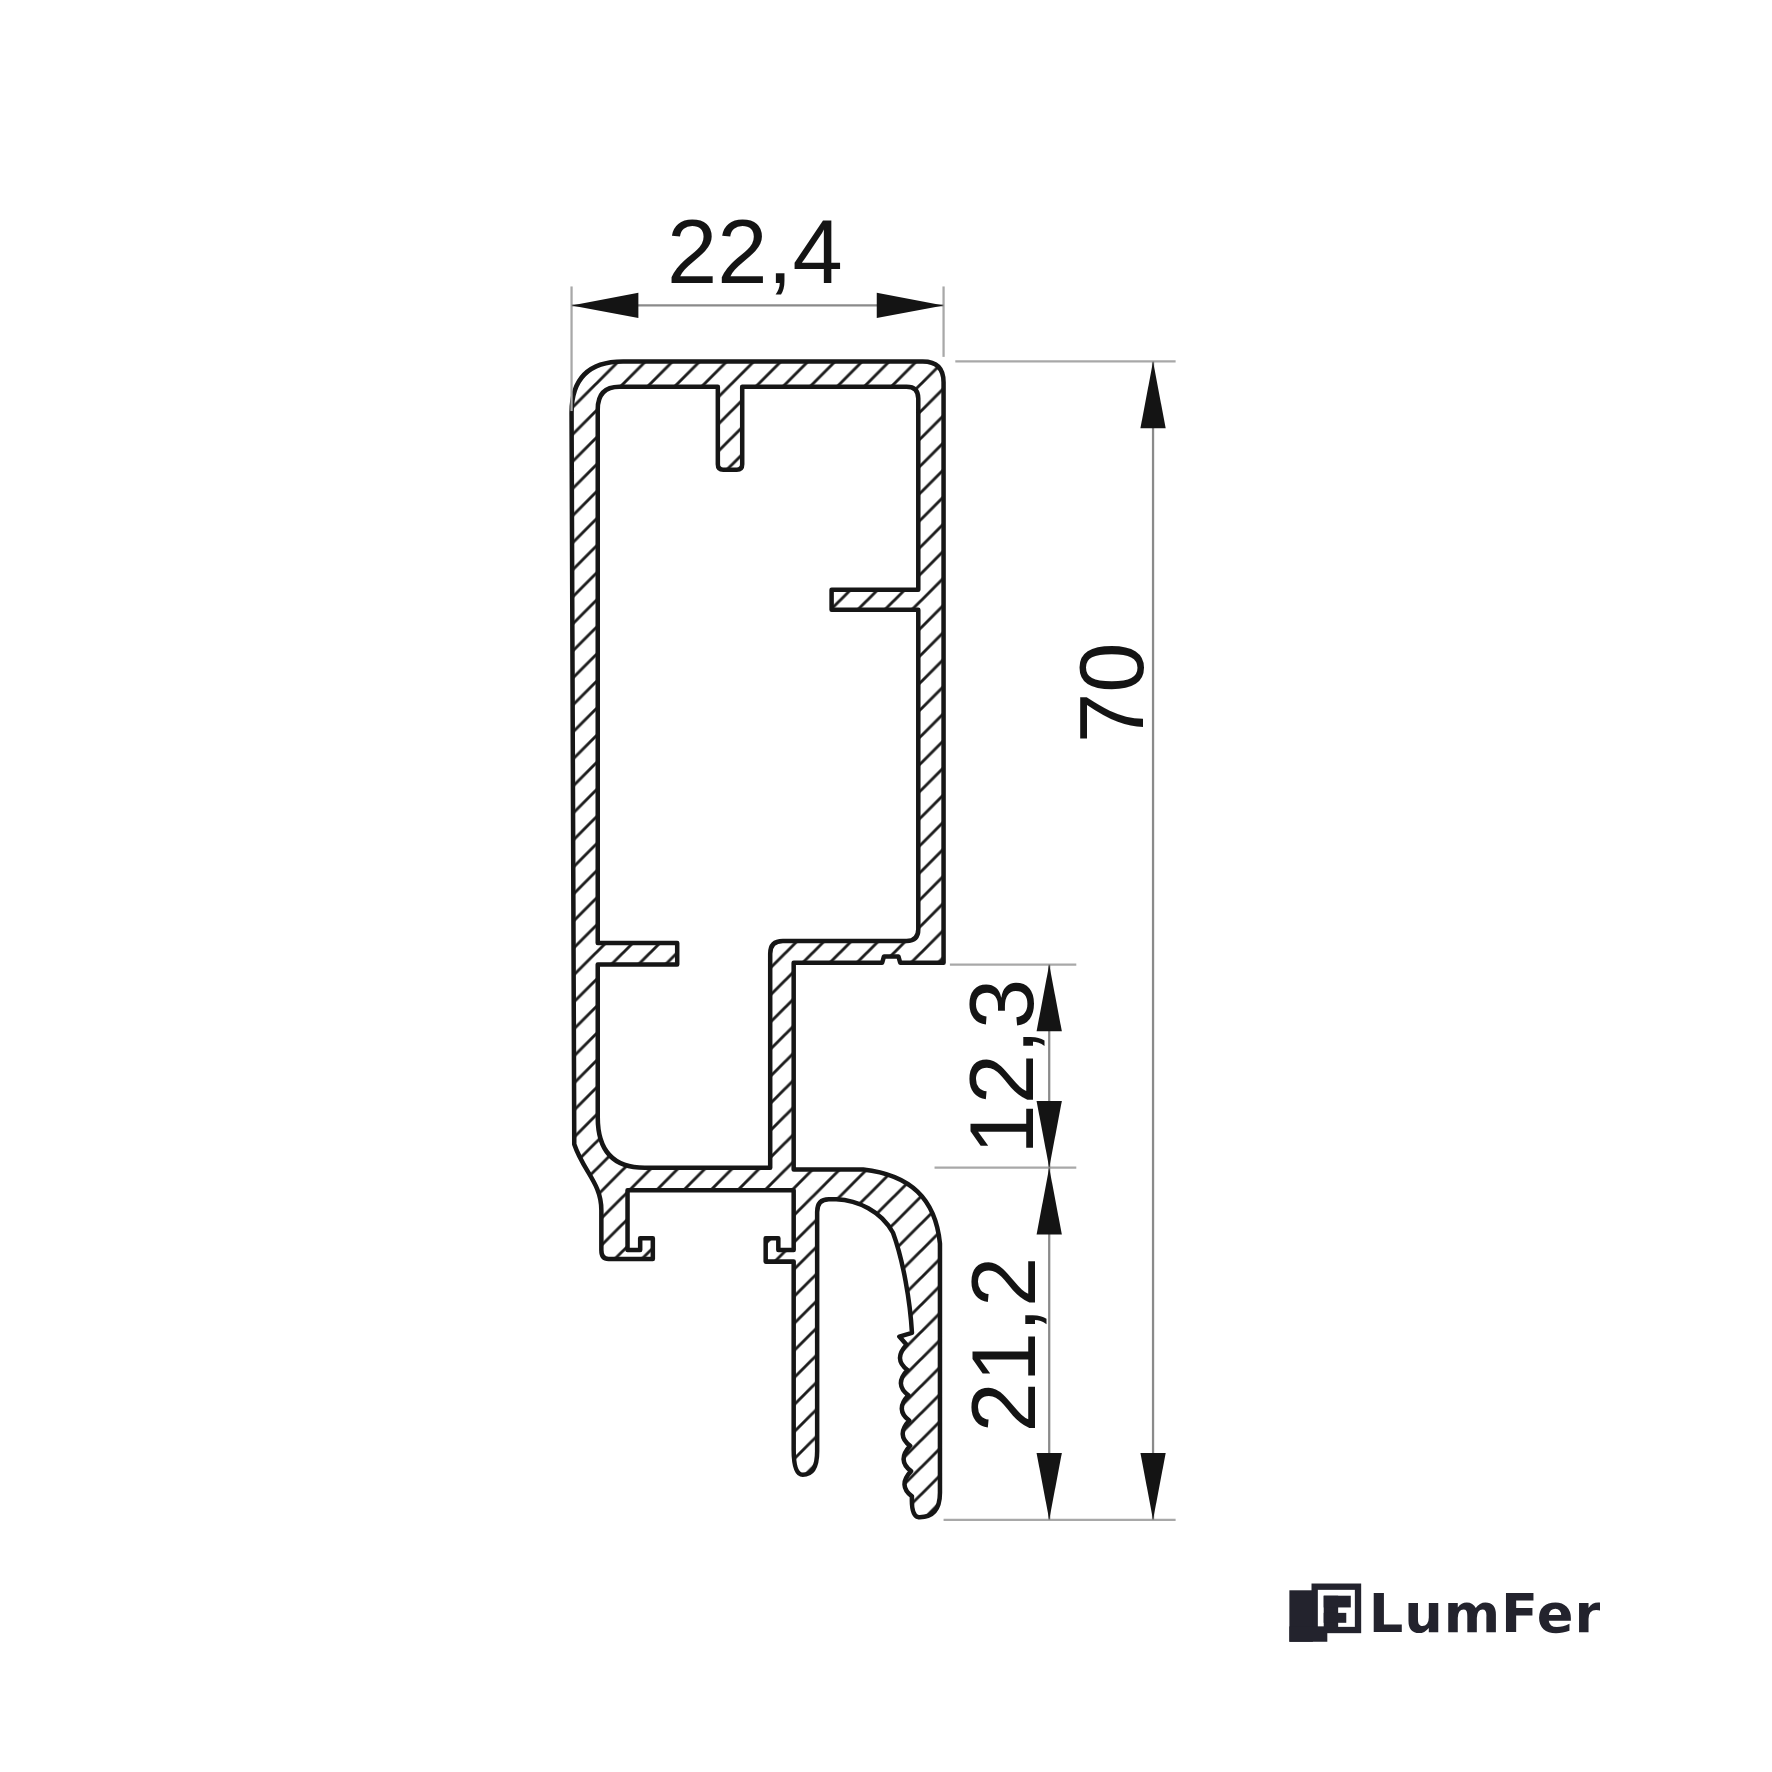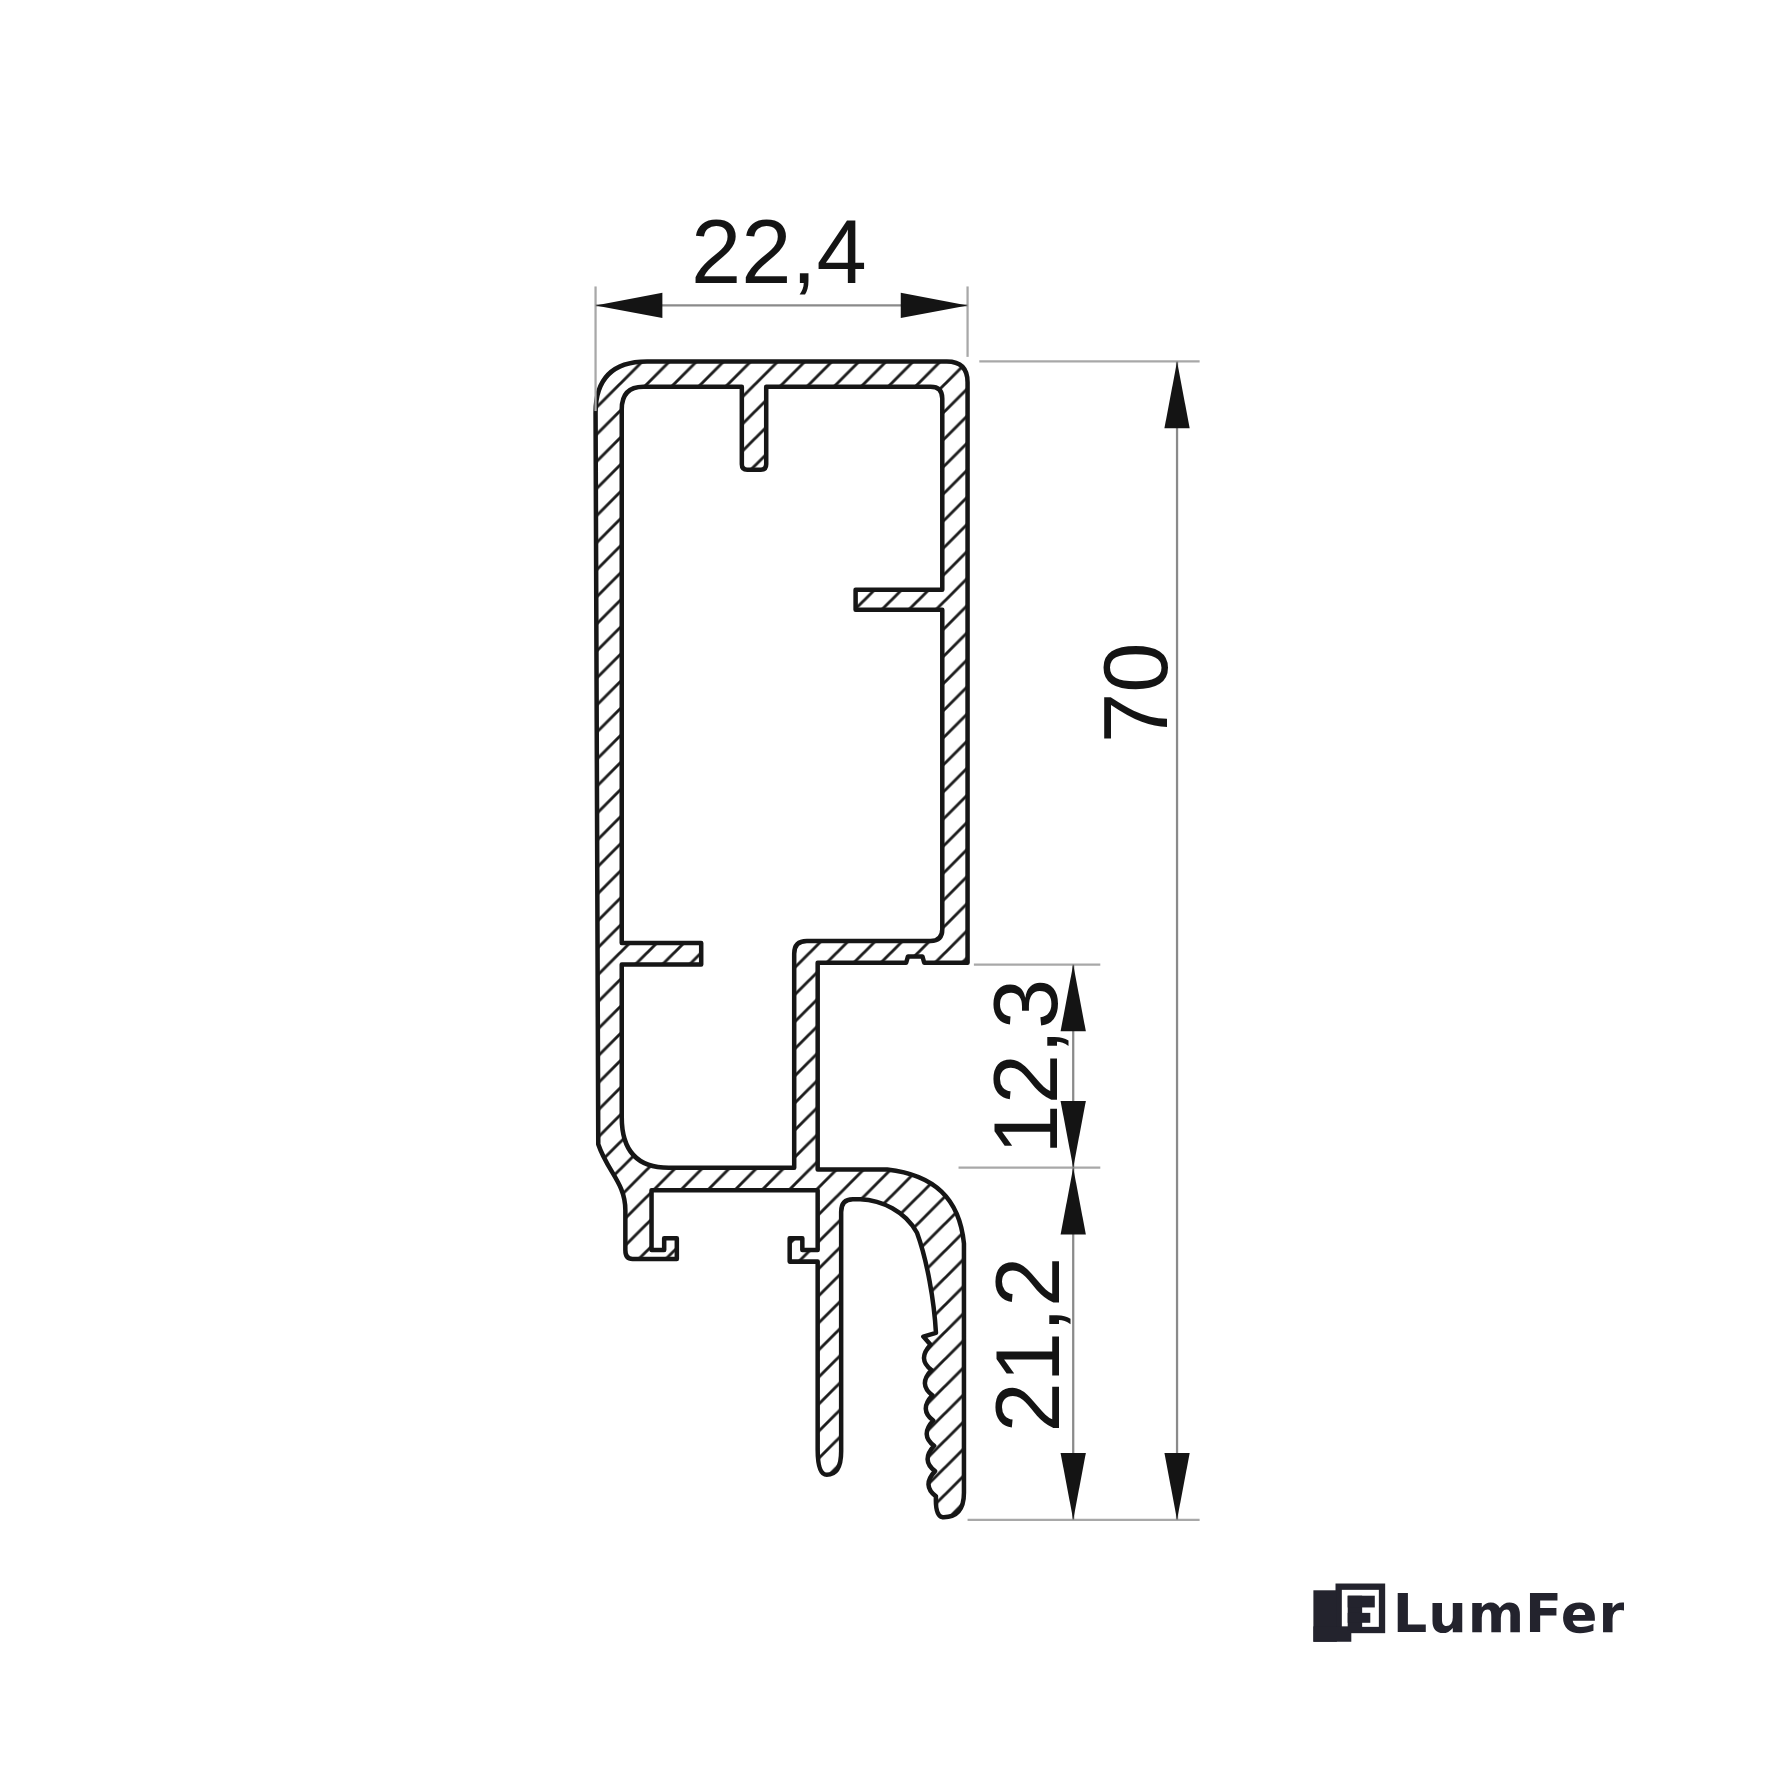--- a/index.html
+++ b/index.html
@@ -7,21 +7,20 @@
     padding: 0;
     background: #ffffff;
     font-family: "Liberation Sans", sans-serif;
   }
   .stage {
     position: relative;
     width: 1600px;
     height: 1772px;
     background: #ffffff;
     overflow: hidden;
-    padding-left: 24px;
   }
   .stage svg {
     display: block;
     width: 100%;
     height: 100%;
   }
   .dim-text {
     font-family: "Liberation Sans", sans-serif;
     font-size: 100px;
     fill: #141414;

